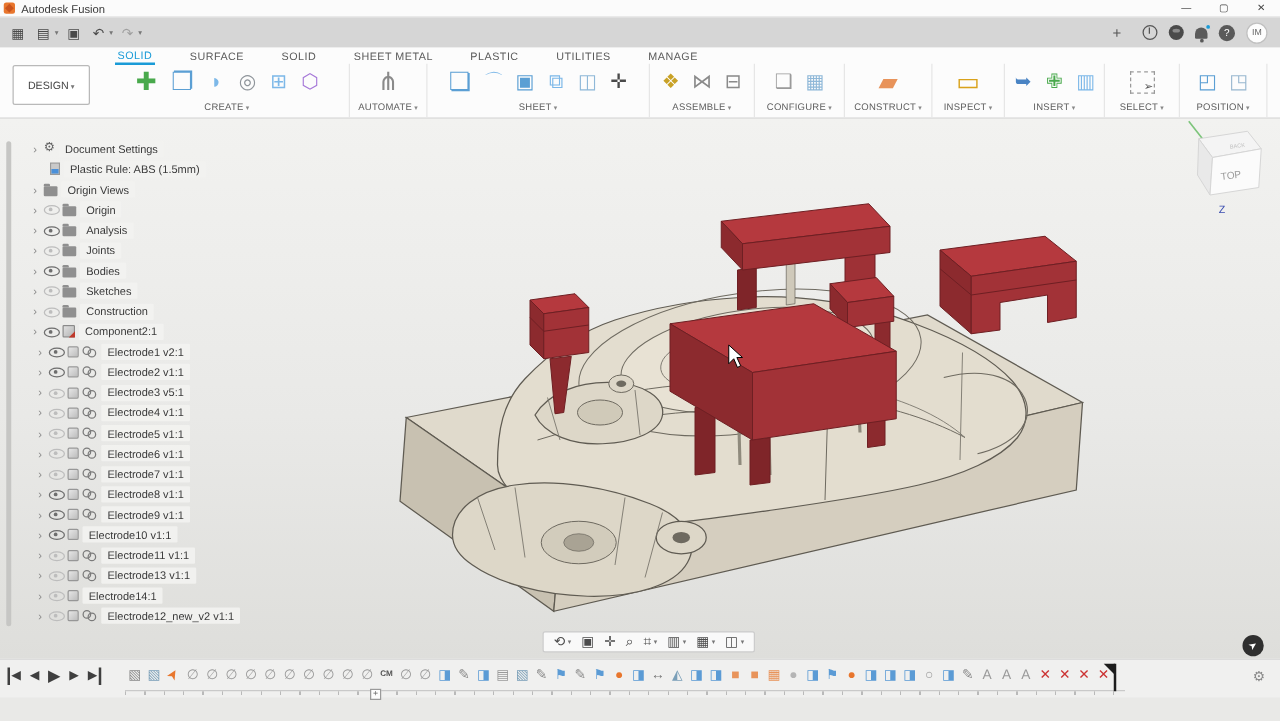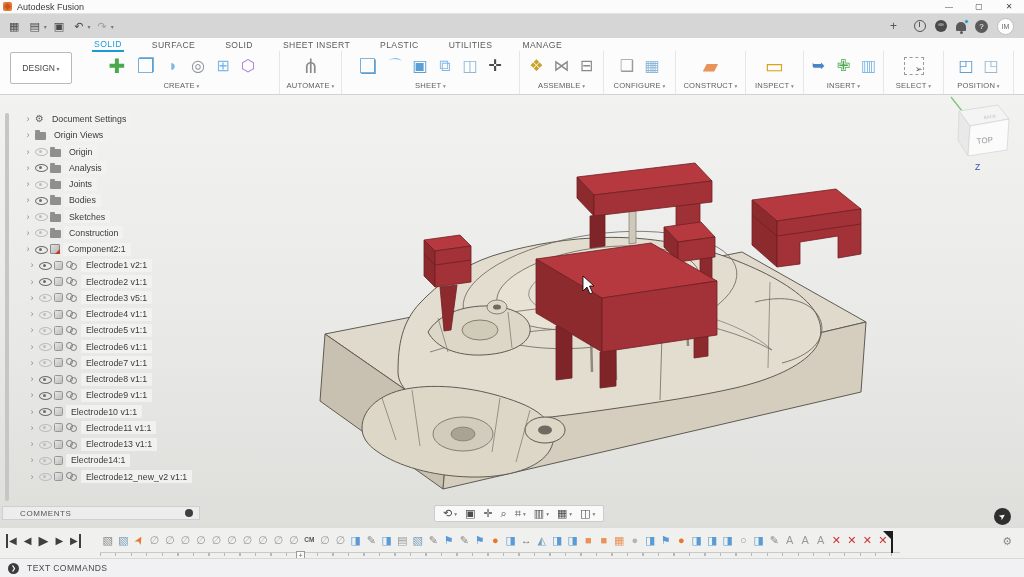--- a/index.html
+++ b/index.html
@@ -192,21 +192,21 @@
       <span id="avatar">IM</span>
     </div>
   </div>
 
   <div id="ribbon">
     <div id="design-btn">DESIGN</div>
     <div id="ribbon-tabs">
         <span class="rtab active">SOLID</span>
         <span class="rtab">SURFACE</span>
         <span class="rtab">SOLID</span>
-        <span class="rtab">SHEET INSERT</span>
+        <span class="rtab">SHEET METAL</span>
         <span class="rtab">PLASTIC</span>
         <span class="rtab">UTILITIES</span>
         <span class="rtab">MANAGE</span>
       </div>
     <div id="ribbon-groups">
         <div class="rgroup" style="width: 196px;">
           <div class="icons">
             <span class="ricon big" style="color: rgb(73, 169, 76);">✚</span>
             <span class="ricon big" style="color: rgb(91, 159, 212);">❐</span>
             <span class="ricon" style="color: rgb(125, 184, 232);">◗</span>
@@ -390,20 +390,24 @@
       </g>
     </svg>
 
     <div id="browser-scroll"></div>
     <div id="browser-tree">
         <div class="brow" style="padding-left: 14px;">
           <span class="chev">›</span>
           <span class="bicon gear">⚙</span>
           <span class="blabel">Document Settings</span>
         </div>
+        <div class="brow" style="padding-left: 30px;">
+          <span class="bicon plastic"></span>
+          <span class="blabel">Plastic Rule: ABS (1.5mm)</span>
+        </div>
         <div class="brow" style="padding-left: 14px;">
           <span class="chev">›</span>
           <span class="bicon folder"></span>
           <span class="blabel">Origin Views</span>
         </div>
         <div class="brow" style="padding-left: 14px;">
           <span class="chev">›</span>
           <span class="eye off"></span>
           <span class="bicon folder"></span>
           <span class="blabel">Origin</span>
@@ -535,24 +539,20 @@
         </div>
         <div class="brow" style="padding-left: 18px;">
           <span class="chev">›</span>
           <span class="eye off"></span>
           <span class="bicon body"></span>
           <span class="linkico"></span>
           <span class="blabel">Electrode12_new_v2 v1:1</span>
         </div>
       </div>
 
-    <div id="comments">
-      <span class="lbl">COMMENTS</span>
-      <span class="cdot"></span>
-    </div>
 
     <div id="navbar">
         <span class="nico">⟲<span class="caret">▾</span></span>
         <span class="nico">▣</span>
         <span class="nico">✛</span>
         <span class="nico">⌕</span>
         <span class="nico">⌗<span class="caret">▾</span></span>
         <span class="nico">▥<span class="caret">▾</span></span>
         <span class="nico">▦<span class="caret">▾</span></span>
         <span class="nico">◫<span class="caret">▾</span></span>
@@ -623,18 +623,14 @@
         <span class="tico" style="color: rgb(204, 51, 51);">✕</span>
         <span class="tico" style="color: rgb(204, 51, 51);">✕</span>
         <span class="tico" style="color: rgb(204, 51, 51);">✕</span>
       </div>
     <div id="tl-baseline"></div>
     <div id="tl-plus">+</div>
     <div id="playhead"></div>
     <span id="tl-gear">⚙</span>
   </div>
 
-  <div id="statusbar">
-    <span id="txtcmd-ico">❯</span>
-    <span id="txtcmd-lbl">TEXT COMMANDS</span>
-  </div>
 
 </div>
 
 </body></html>

